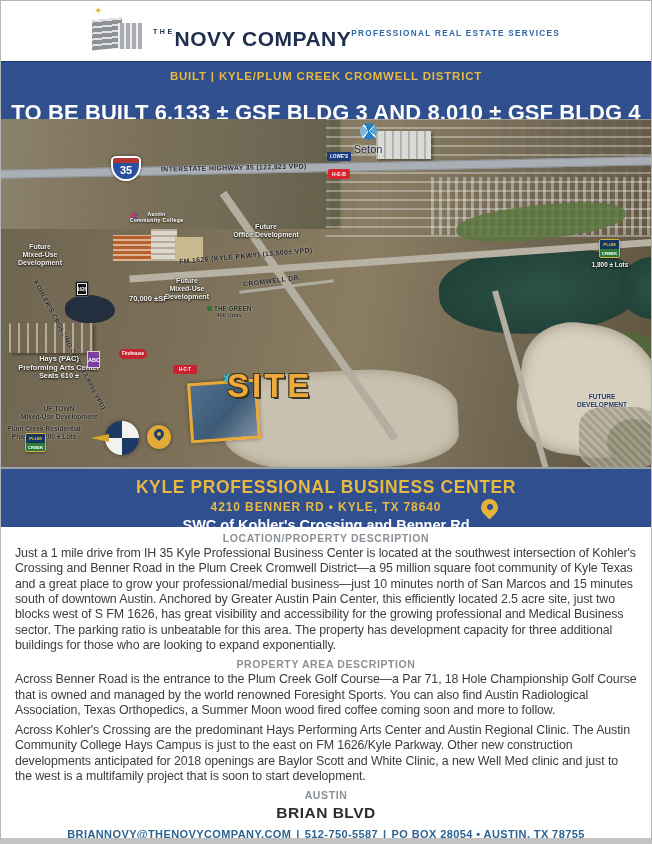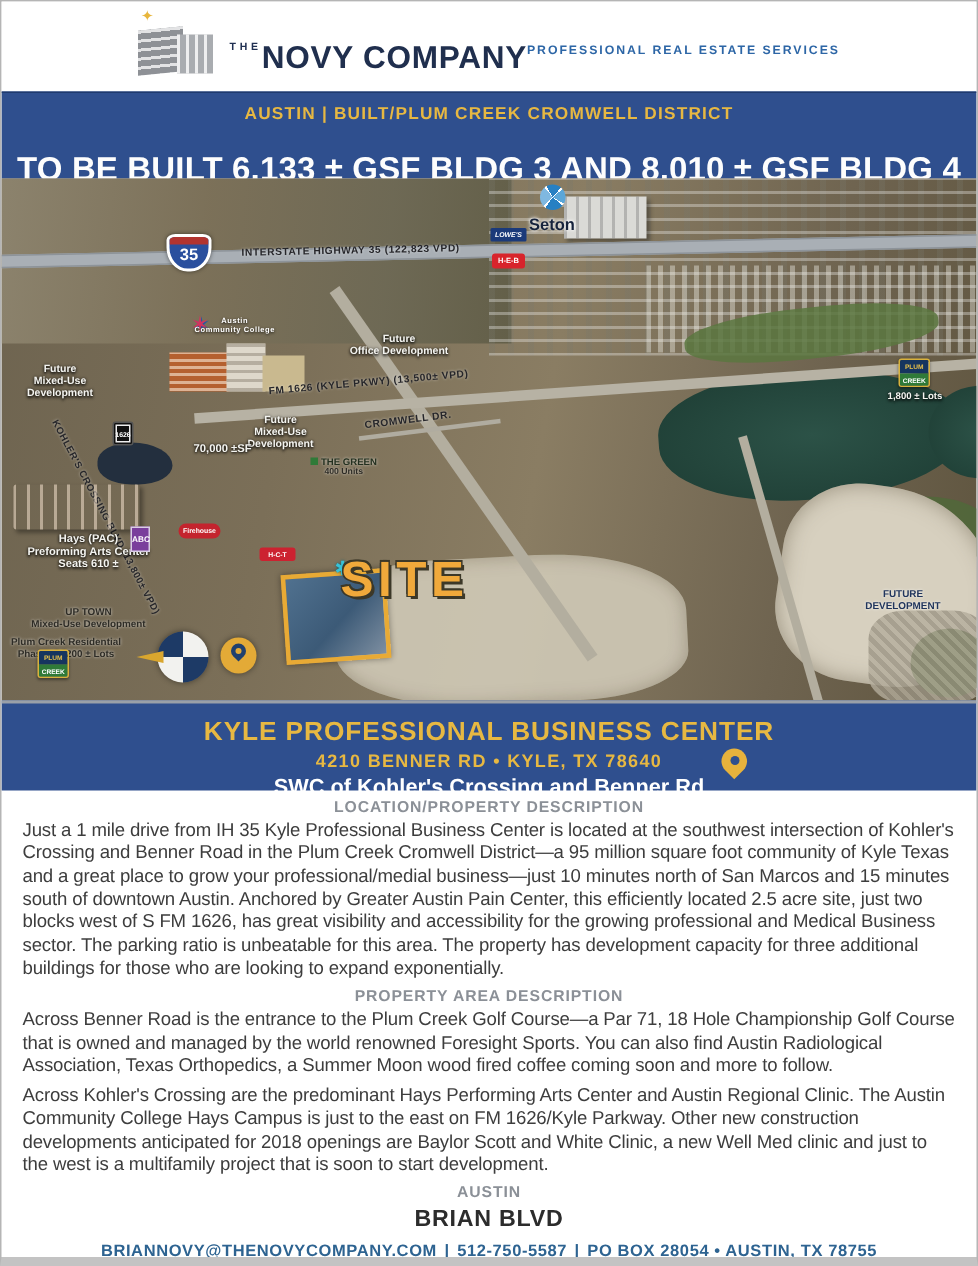--- a/index.html
+++ b/index.html
@@ -79,21 +79,21 @@
   .shield{left:110px;top:37px;width:30px;height:25px;background:#2a4f9e;border:2px solid #fff;
      border-radius:6px 6px 14px 14px / 4px 4px 16px 16px;box-shadow:0 0 3px rgba(0,0,0,.5);overflow:hidden;
      display:flex;align-items:flex-end;justify-content:center;}
   .shield .band{position:absolute;top:0;left:0;right:0;height:5px;background:#b23430;}
   .shield .num{position:static;color:#fff;font-weight:800;font-size:11px;line-height:17px;}
 
   .seton{left:338px;top:4px;width:58px;text-align:center;}
   .seton-circle{position:static;display:inline-block;width:17px;height:17px;border-radius:50%;
      background:conic-gradient(#2780c3 0 40deg,#fff 40deg 50deg,#5aa6d8 50deg 120deg,#fff 120deg 130deg,
        #2780c3 130deg 215deg,#fff 215deg 225deg,#7fb8e0 225deg 320deg,#fff 320deg 330deg,#2780c3 330deg);}
-  .seton-name{position:static;display:block;font-weight:700;font-size:11px;color:#16233c;
+  .seton-name{position:static;display:block;font-weight:400;font-size:11px;color:#16233c;
      text-shadow:0 0 3px #fff,0 0 2px #fff;line-height:1;}
 
   .lowes{left:326px;top:33px;width:24px;height:9px;background:#1b3a7a;border-radius:1px;
      color:#fff;font-size:4.6px;font-style:italic;font-weight:bold;text-align:center;line-height:9px;}
   .heb{left:327px;top:50px;width:22px;height:10px;background:#d8242c;border-radius:2px;
      color:#fff;font-size:5px;font-weight:800;text-align:center;line-height:10px;}
   .abc{left:86px;top:232px;width:13px;height:17px;background:#7a3f9c;border:1px solid #d9cde4;
      color:#fff;font-size:5.5px;font-weight:800;text-align:center;line-height:17px;}
   .firehouse{left:118px;top:230px;width:28px;height:10px;background:#c4242e;border-radius:5px;
      color:#fff;font-size:4.6px;font-weight:bold;text-align:center;line-height:10px;}
@@ -167,21 +167,21 @@
       </div>
       <div class="logo-txt">
         <span class="logo-the">THE</span>
         <span class="logo-name">NOVY COMPANY</span>
         <span class="logo-tag">PROFESSIONAL REAL ESTATE SERVICES</span>
       </div>
     </div>
   </div>
 
   <div class="banner">
-    <div class="banner-l1">AUSTIN | BUILT/PLUM CREEK CROMWELL DISTRICT</div>
+    <div class="banner-l1">BUILT | KYLE/PLUM CREEK CROMWELL DISTRICT</div>
     <div class="banner-l2">TO BE BUILT 6,133 ± GSF BLDG 3 AND 8,010 ± GSF BLDG 4 PRO/MED OFFICE</div>
   </div>
 
   <div class="map">
     <div class="fields-top"></div>
     <div class="urban-top"></div>
     <div class="resid-tr"></div>
     <div class="white-bldg"></div>
     <div class="pond pond-big"></div>
     <div class="pond pond-right"></div>

